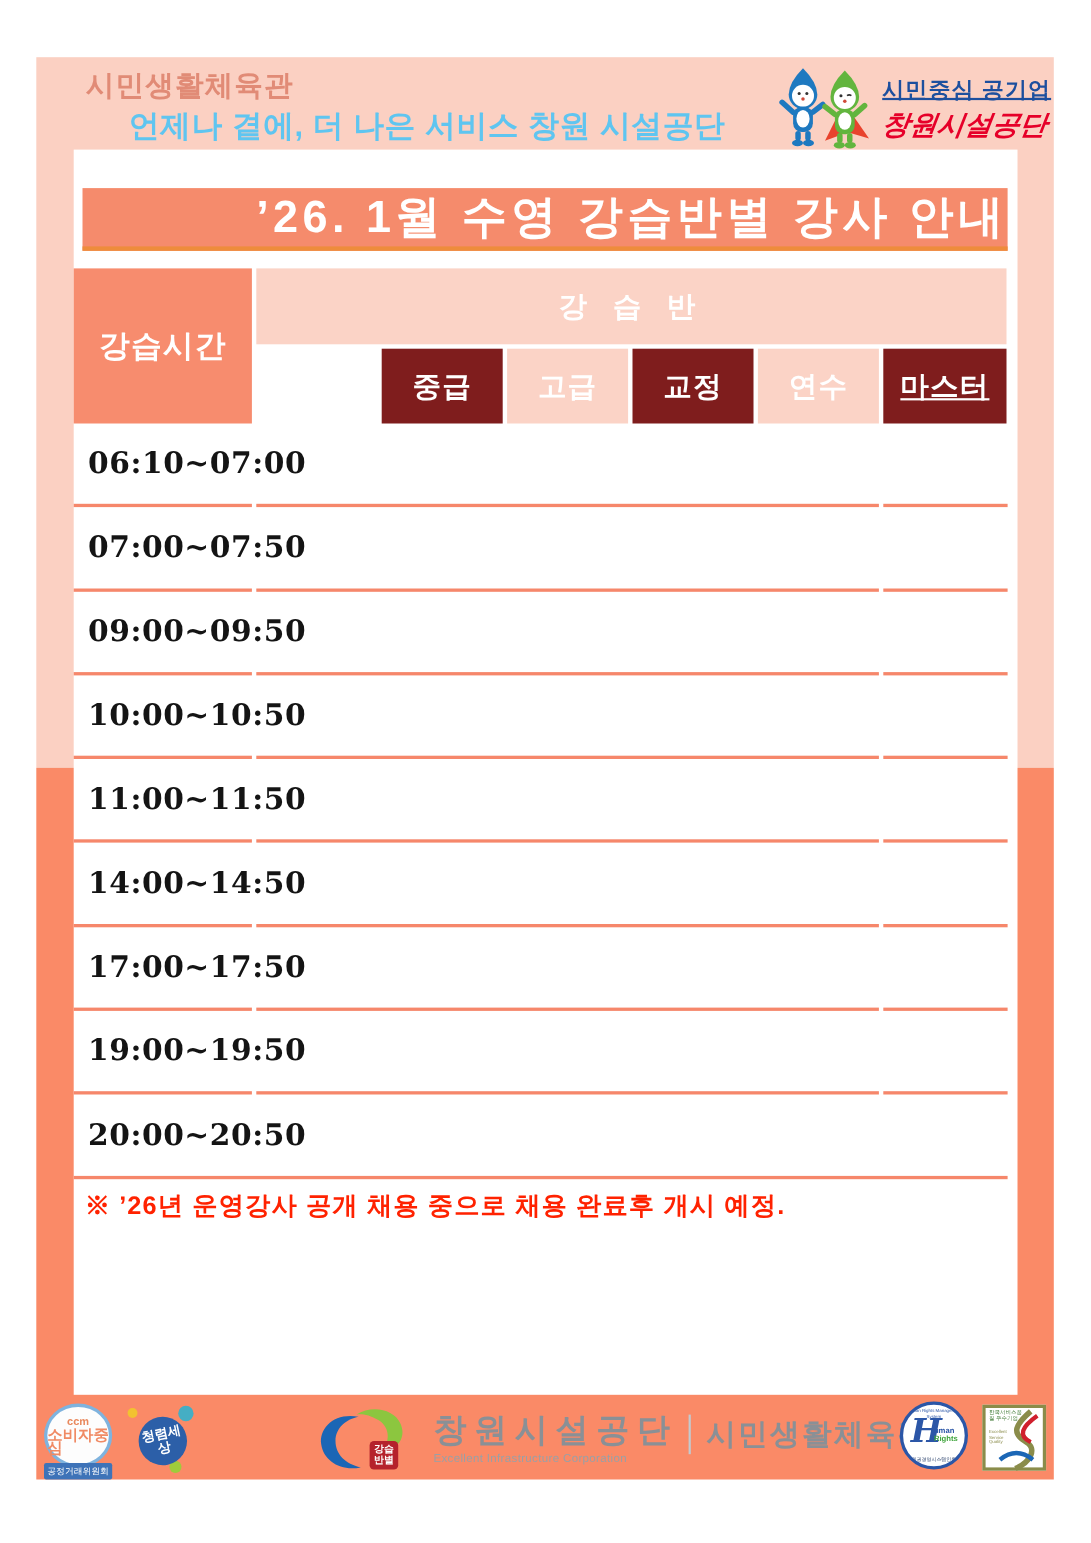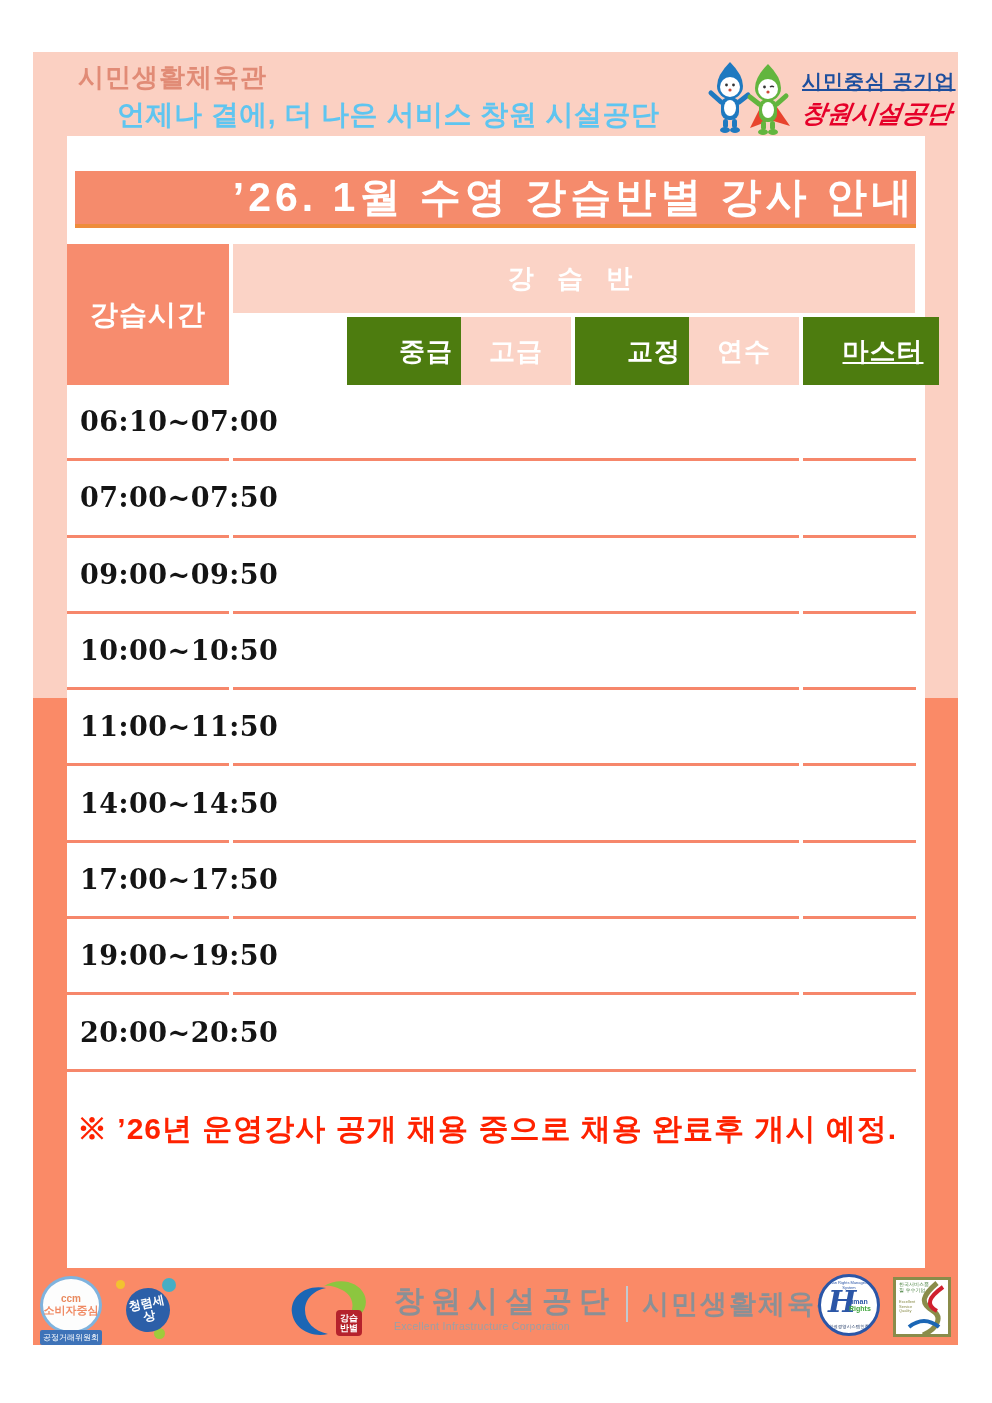--- a/index.html
+++ b/index.html
@@ -24,43 +24,43 @@
   
   .banner{position:absolute;left:8px;top:35px;width:841px;height:53px;background:#F58B6C;border-bottom:4px solid #EE8C3B;display:flex;align-items:center;justify-content:flex-end;}
   .banner span{color:#ffffff;font-size:41px;font-weight:bold;letter-spacing:4px;white-space:nowrap;}
 
   
   .cell{position:absolute;display:flex;align-items:center;justify-content:center;color:#ffffff;font-weight:bold;}
   .time-head{left:0;top:108px;width:162px;height:141px;background:#F78C6E;font-size:28px;letter-spacing:1px;}
   .group-head{left:166px;top:108px;width:682px;height:69px;background:#FBD3C6;font-size:26px;letter-spacing:8px;}
   .sub{top:181px;width:110px;height:68px;font-size:26px;letter-spacing:1px;}
   .sub.light{background:#FBD3C6;}
-  .sub.dark{background:#4d7c0f;padding-left:24px;}
+  .sub.dark{background:#7f1d1d;}
   .c0{left:166px;} .c1{left:280px;} .c2{left:394px;} .c3{left:508px;} .c4{left:622px;} .c5{left:736px;width:112px;text-decoration:underline;}
 
   
   .rows{position:absolute;left:0;top:249px;width:849px;}
   .row{display:flex;height:76.3px;box-sizing:border-box;}
   .rcell{box-sizing:border-box;border-bottom:3px solid #F6876B;height:100%;}
   .rcell.time{width:162px;display:flex;align-items:center;padding-left:13px;
     font-family:"DejaVu Serif",serif;font-weight:bold;font-size:27px;color:#141414;letter-spacing:0.5px;}
   .gap{width:4px;height:100%;}
   .rcell.mid{width:566px;}
   .rcell.last{width:112px;flex:1;}
   .row-last{border-bottom:3px solid #F6876B;}
   .row-last .rcell{border-bottom:none;}
 
   
-  .note{position:absolute;left:10px;top:945px;width:835px;font-size:30px;font-weight:bold;color:#FF2200;letter-spacing:1px;white-space:nowrap;margin-top:28px;}
+  .note{position:absolute;left:10px;top:945px;width:835px;font-size:23px;font-weight:bold;color:#FF2200;letter-spacing:1px;white-space:nowrap;}
 
   
   .ccm{position:absolute;left:40px;top:1276px;width:64px;}
   .ccm-circle{width:56px;height:52px;border-radius:50%;background:#FDFDFD;border:3px solid #7FB3DE;display:flex;flex-direction:column;align-items:center;justify-content:center;}
   .ccm-small{font-size:10px;font-weight:bold;color:#E98A5F;line-height:10px;}
-  .ccm-label{font-size:11px;font-weight:bold;color:#F08A64;line-height:12px;}
+  .ccm-label{font-size:14px;font-weight:bold;color:#F08A64;line-height:12px;}
   .ccm-banner{margin-top:-4px;width:62px;background:#3E73B8;color:#fff;font-size:8px;text-align:center;border-radius:2px;padding:2px 0;}
 
   .integrity{position:absolute;left:112px;top:1268px;width:72px;height:76px;}
   .int-circle{position:absolute;left:14px;top:20px;width:44px;height:44px;border-radius:50%;background:#2C5FA8;color:#fff;display:flex;align-items:center;justify-content:center;font-size:12px;font-weight:bold;text-align:center;line-height:13px;transform:rotate(-12deg);font-family:"DejaVu Serif",serif;}
   .dot{position:absolute;border-radius:50%;}
   .dot-yellow{left:4px;top:12px;width:9px;height:9px;background:#F2C230;}
   .dot-cyan{left:50px;top:10px;width:14px;height:14px;background:#45AEC4;}
   .dot-green{left:42px;top:60px;width:11px;height:11px;background:#9FCB3B;}
 
   .corp{position:absolute;left:288px;top:1280px;display:flex;align-items:center;}

